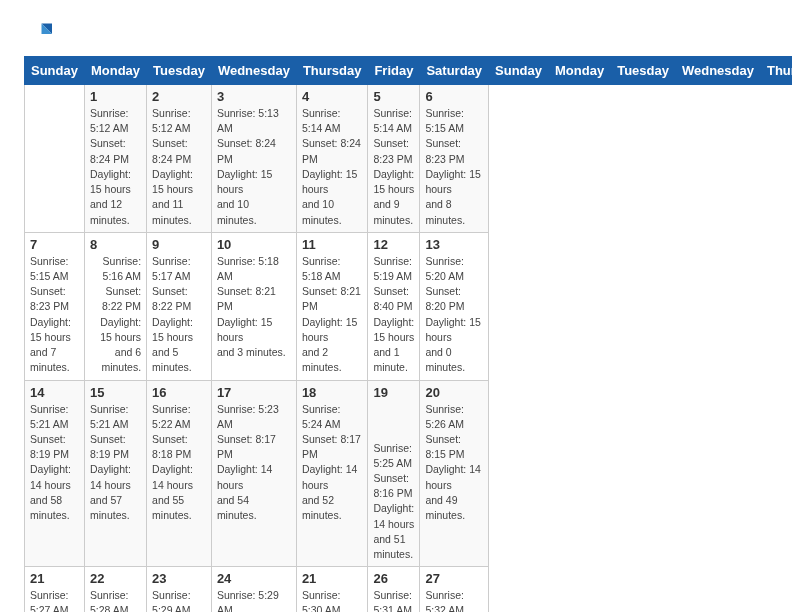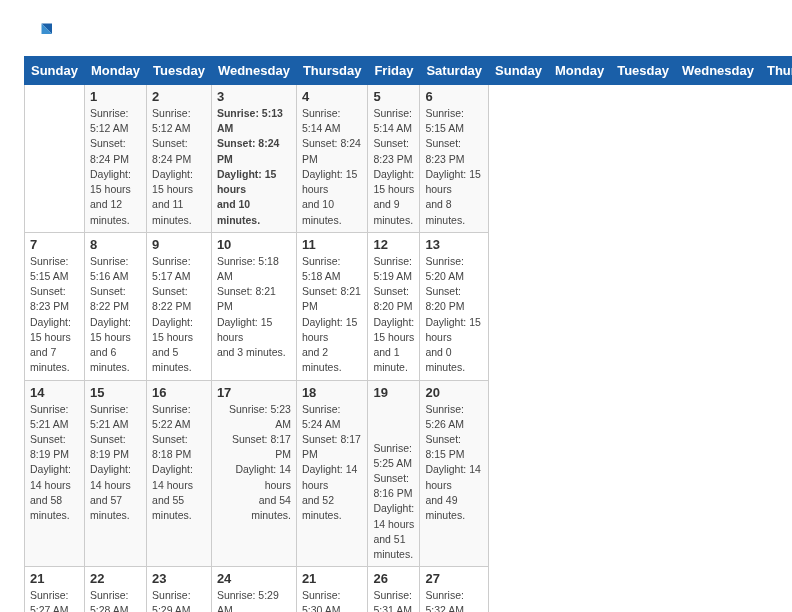--- a/index.html
+++ b/index.html
@@ -138,21 +138,21 @@
         </td>
         <td>
           <span class="day-number">2</span>
           <div class="cell-text" style="white-space: pre-line;">Sunrise: 5:12 AM
 Sunset: 8:24 PM
 Daylight: 15 hours
 and 11 minutes.</div>
         </td>
         <td>
           <span class="day-number">3</span>
-          <div class="cell-text" style="white-space: pre-line; font-weight: bold;">Sunrise: 5:13 AM
+          <div class="cell-text" style="white-space: pre-line;">Sunrise: 5:13 AM
 Sunset: 8:24 PM
 Daylight: 15 hours
 and 10 minutes.</div>
         </td>
         <td>
           <span class="day-number">4</span>
           <div class="cell-text" style="white-space: pre-line;">Sunrise: 5:14 AM
 Sunset: 8:24 PM
 Daylight: 15 hours
 and 10 minutes.</div>
@@ -175,21 +175,21 @@
       <tr>
         <td>
           <span class="day-number">7</span>
           <div class="cell-text" style="white-space: pre-line;">Sunrise: 5:15 AM
 Sunset: 8:23 PM
 Daylight: 15 hours
 and 7 minutes.</div>
         </td>
         <td>
           <span class="day-number">8</span>
-          <div class="cell-text" style="white-space: pre-line;">Sunrise: 5:16 AM
+          <div class="cell-text" style="white-space: pre-line; text-align: right;">Sunrise: 5:16 AM
 Sunset: 8:22 PM
 Daylight: 15 hours
 and 6 minutes.</div>
         </td>
         <td>
           <span class="day-number">9</span>
           <div class="cell-text" style="white-space: pre-line;">Sunrise: 5:17 AM
 Sunset: 8:22 PM
 Daylight: 15 hours
 and 5 minutes.</div>
@@ -204,21 +204,21 @@
         <td>
           <span class="day-number">11</span>
           <div class="cell-text" style="white-space: pre-line;">Sunrise: 5:18 AM
 Sunset: 8:21 PM
 Daylight: 15 hours
 and 2 minutes.</div>
         </td>
         <td>
           <span class="day-number">12</span>
           <div class="cell-text" style="white-space: pre-line;">Sunrise: 5:19 AM
-Sunset: 8:20 PM
+Sunset: 8:40 PM
 Daylight: 15 hours
 and 1 minute.</div>
         </td>
         <td>
           <span class="day-number">13</span>
           <div class="cell-text" style="white-space: pre-line;">Sunrise: 5:20 AM
 Sunset: 8:20 PM
 Daylight: 15 hours
 and 0 minutes.</div>
         </td>
@@ -240,21 +240,21 @@
         </td>
         <td>
           <span class="day-number">16</span>
           <div class="cell-text" style="white-space: pre-line;">Sunrise: 5:22 AM
 Sunset: 8:18 PM
 Daylight: 14 hours
 and 55 minutes.</div>
         </td>
         <td>
           <span class="day-number">17</span>
-          <div class="cell-text" style="white-space: pre-line; text-align: right;">Sunrise: 5:23 AM
+          <div class="cell-text" style="white-space: pre-line;">Sunrise: 5:23 AM
 Sunset: 8:17 PM
 Daylight: 14 hours
 and 54 minutes.</div>
         </td>
         <td>
           <span class="day-number">18</span>
           <div class="cell-text" style="white-space: pre-line;">Sunrise: 5:24 AM
 Sunset: 8:17 PM
 Daylight: 14 hours
 and 52 minutes.</div>

